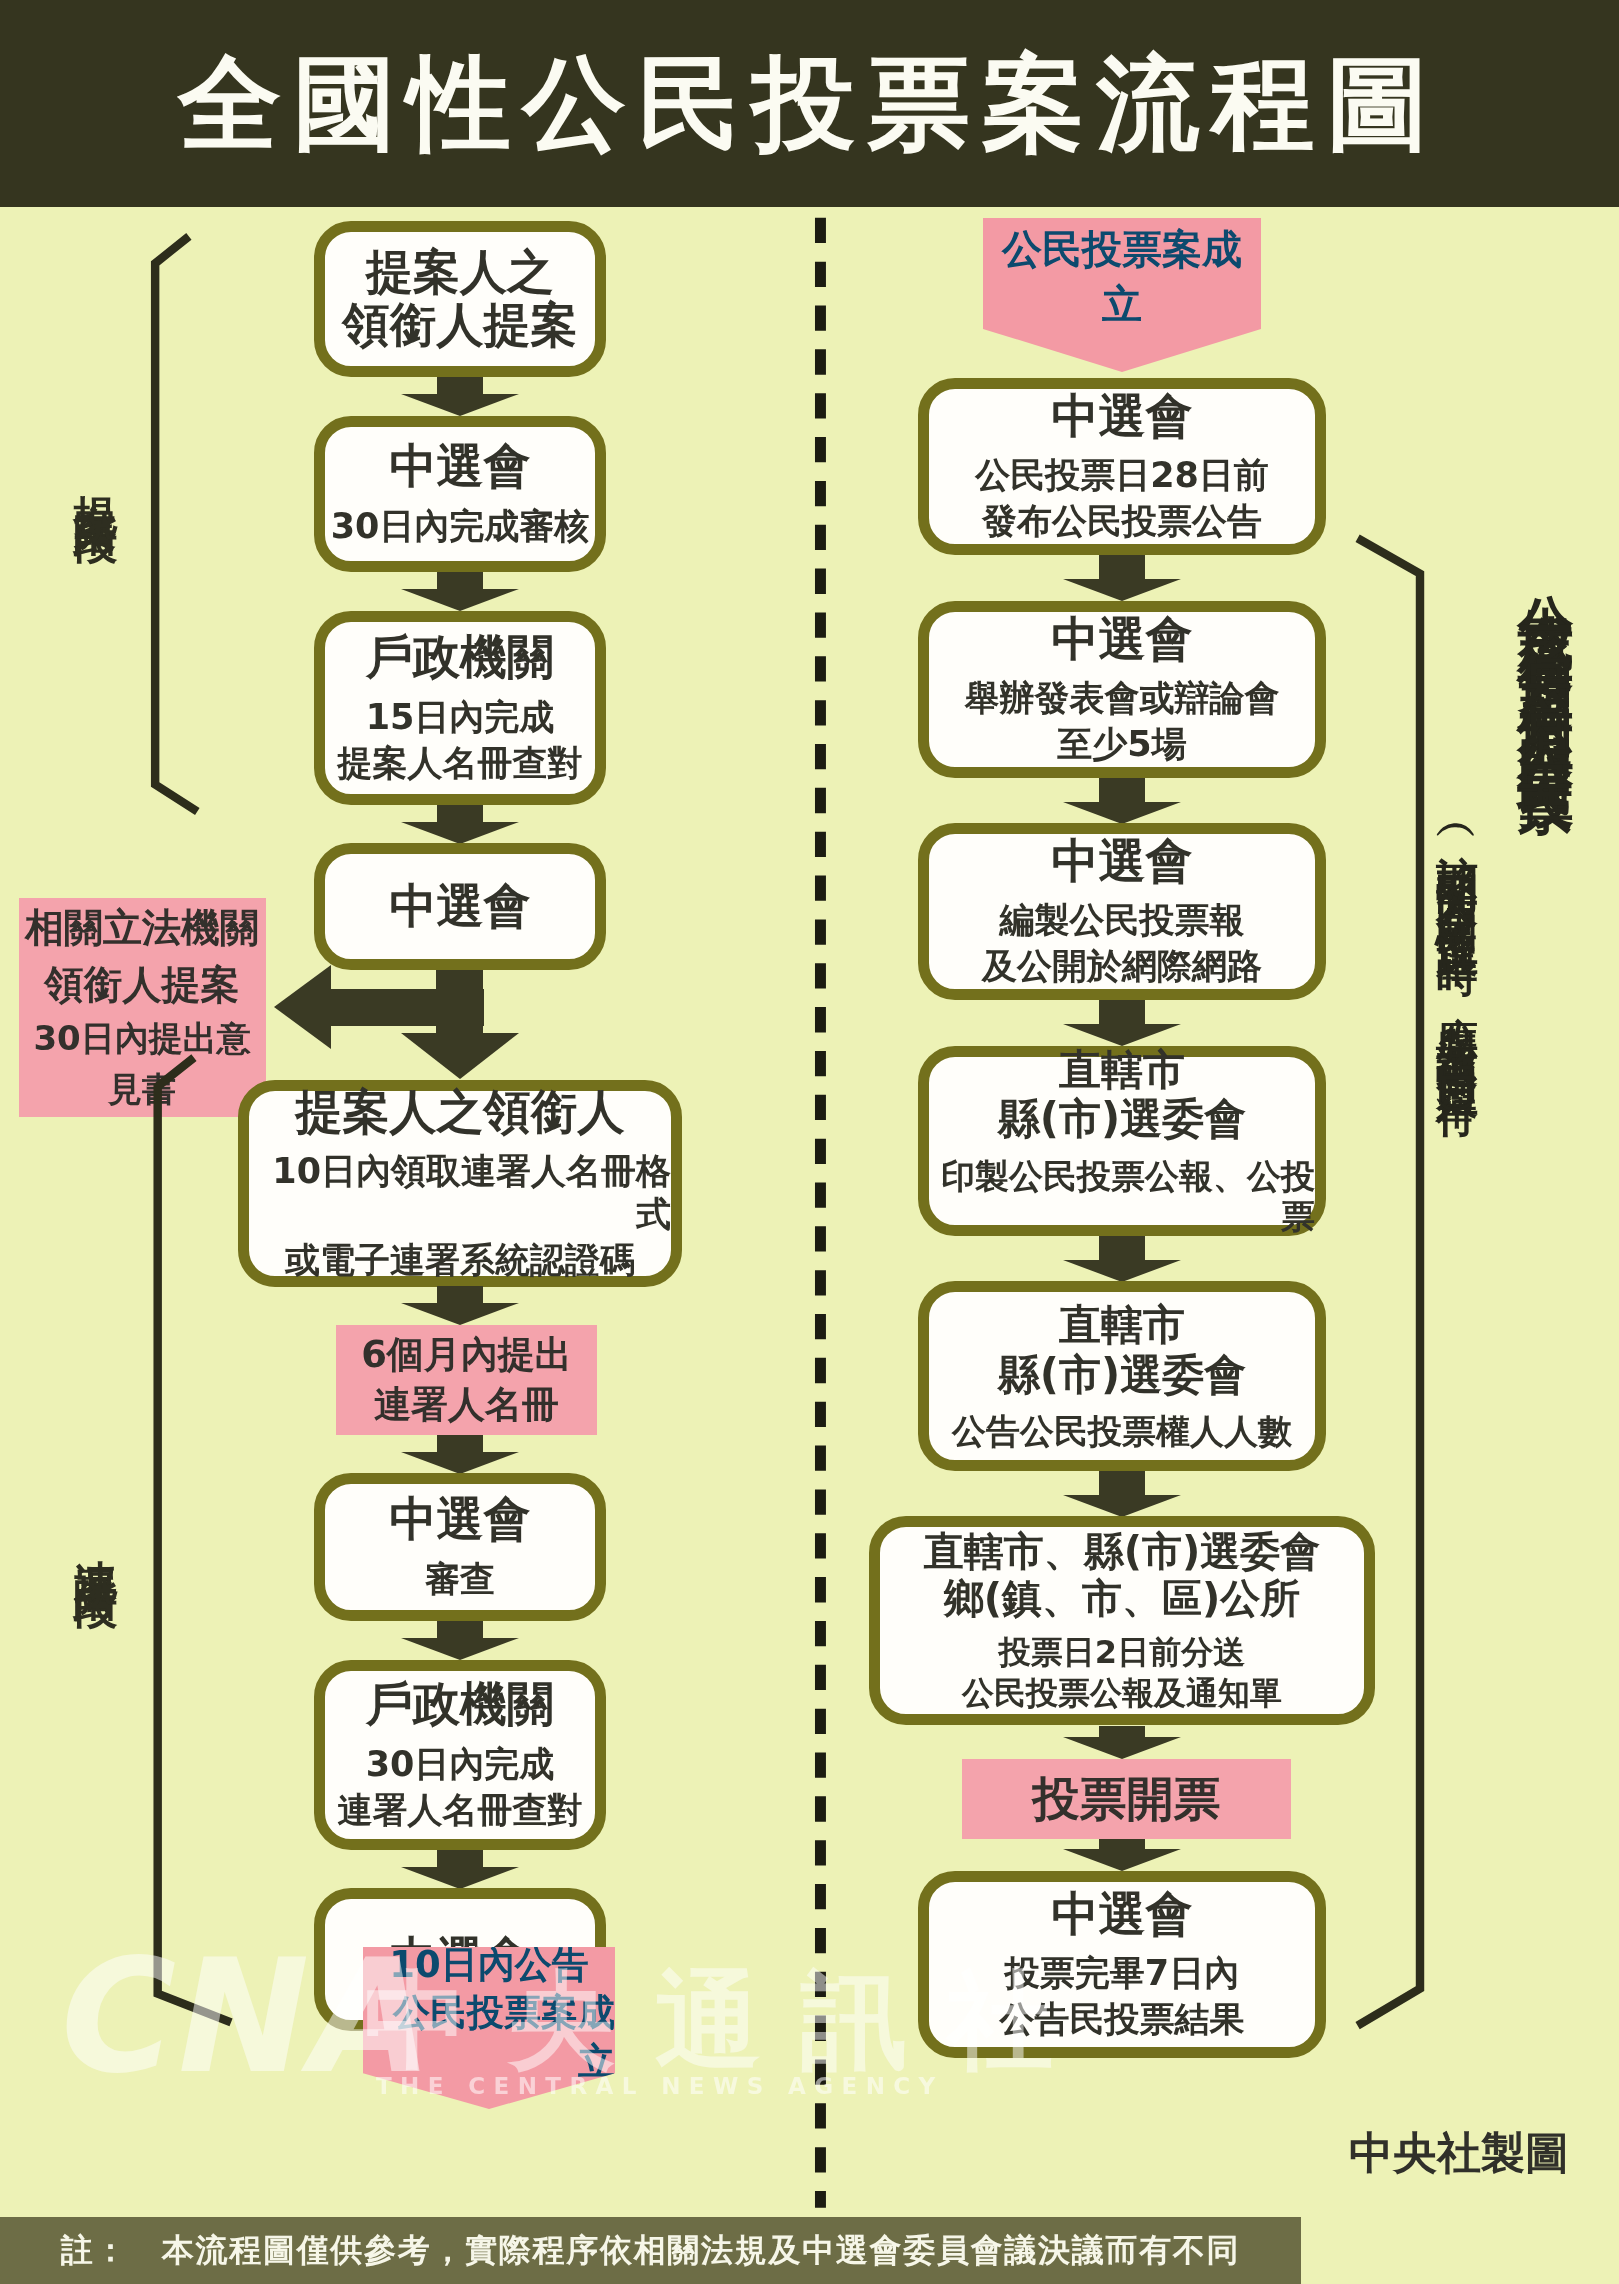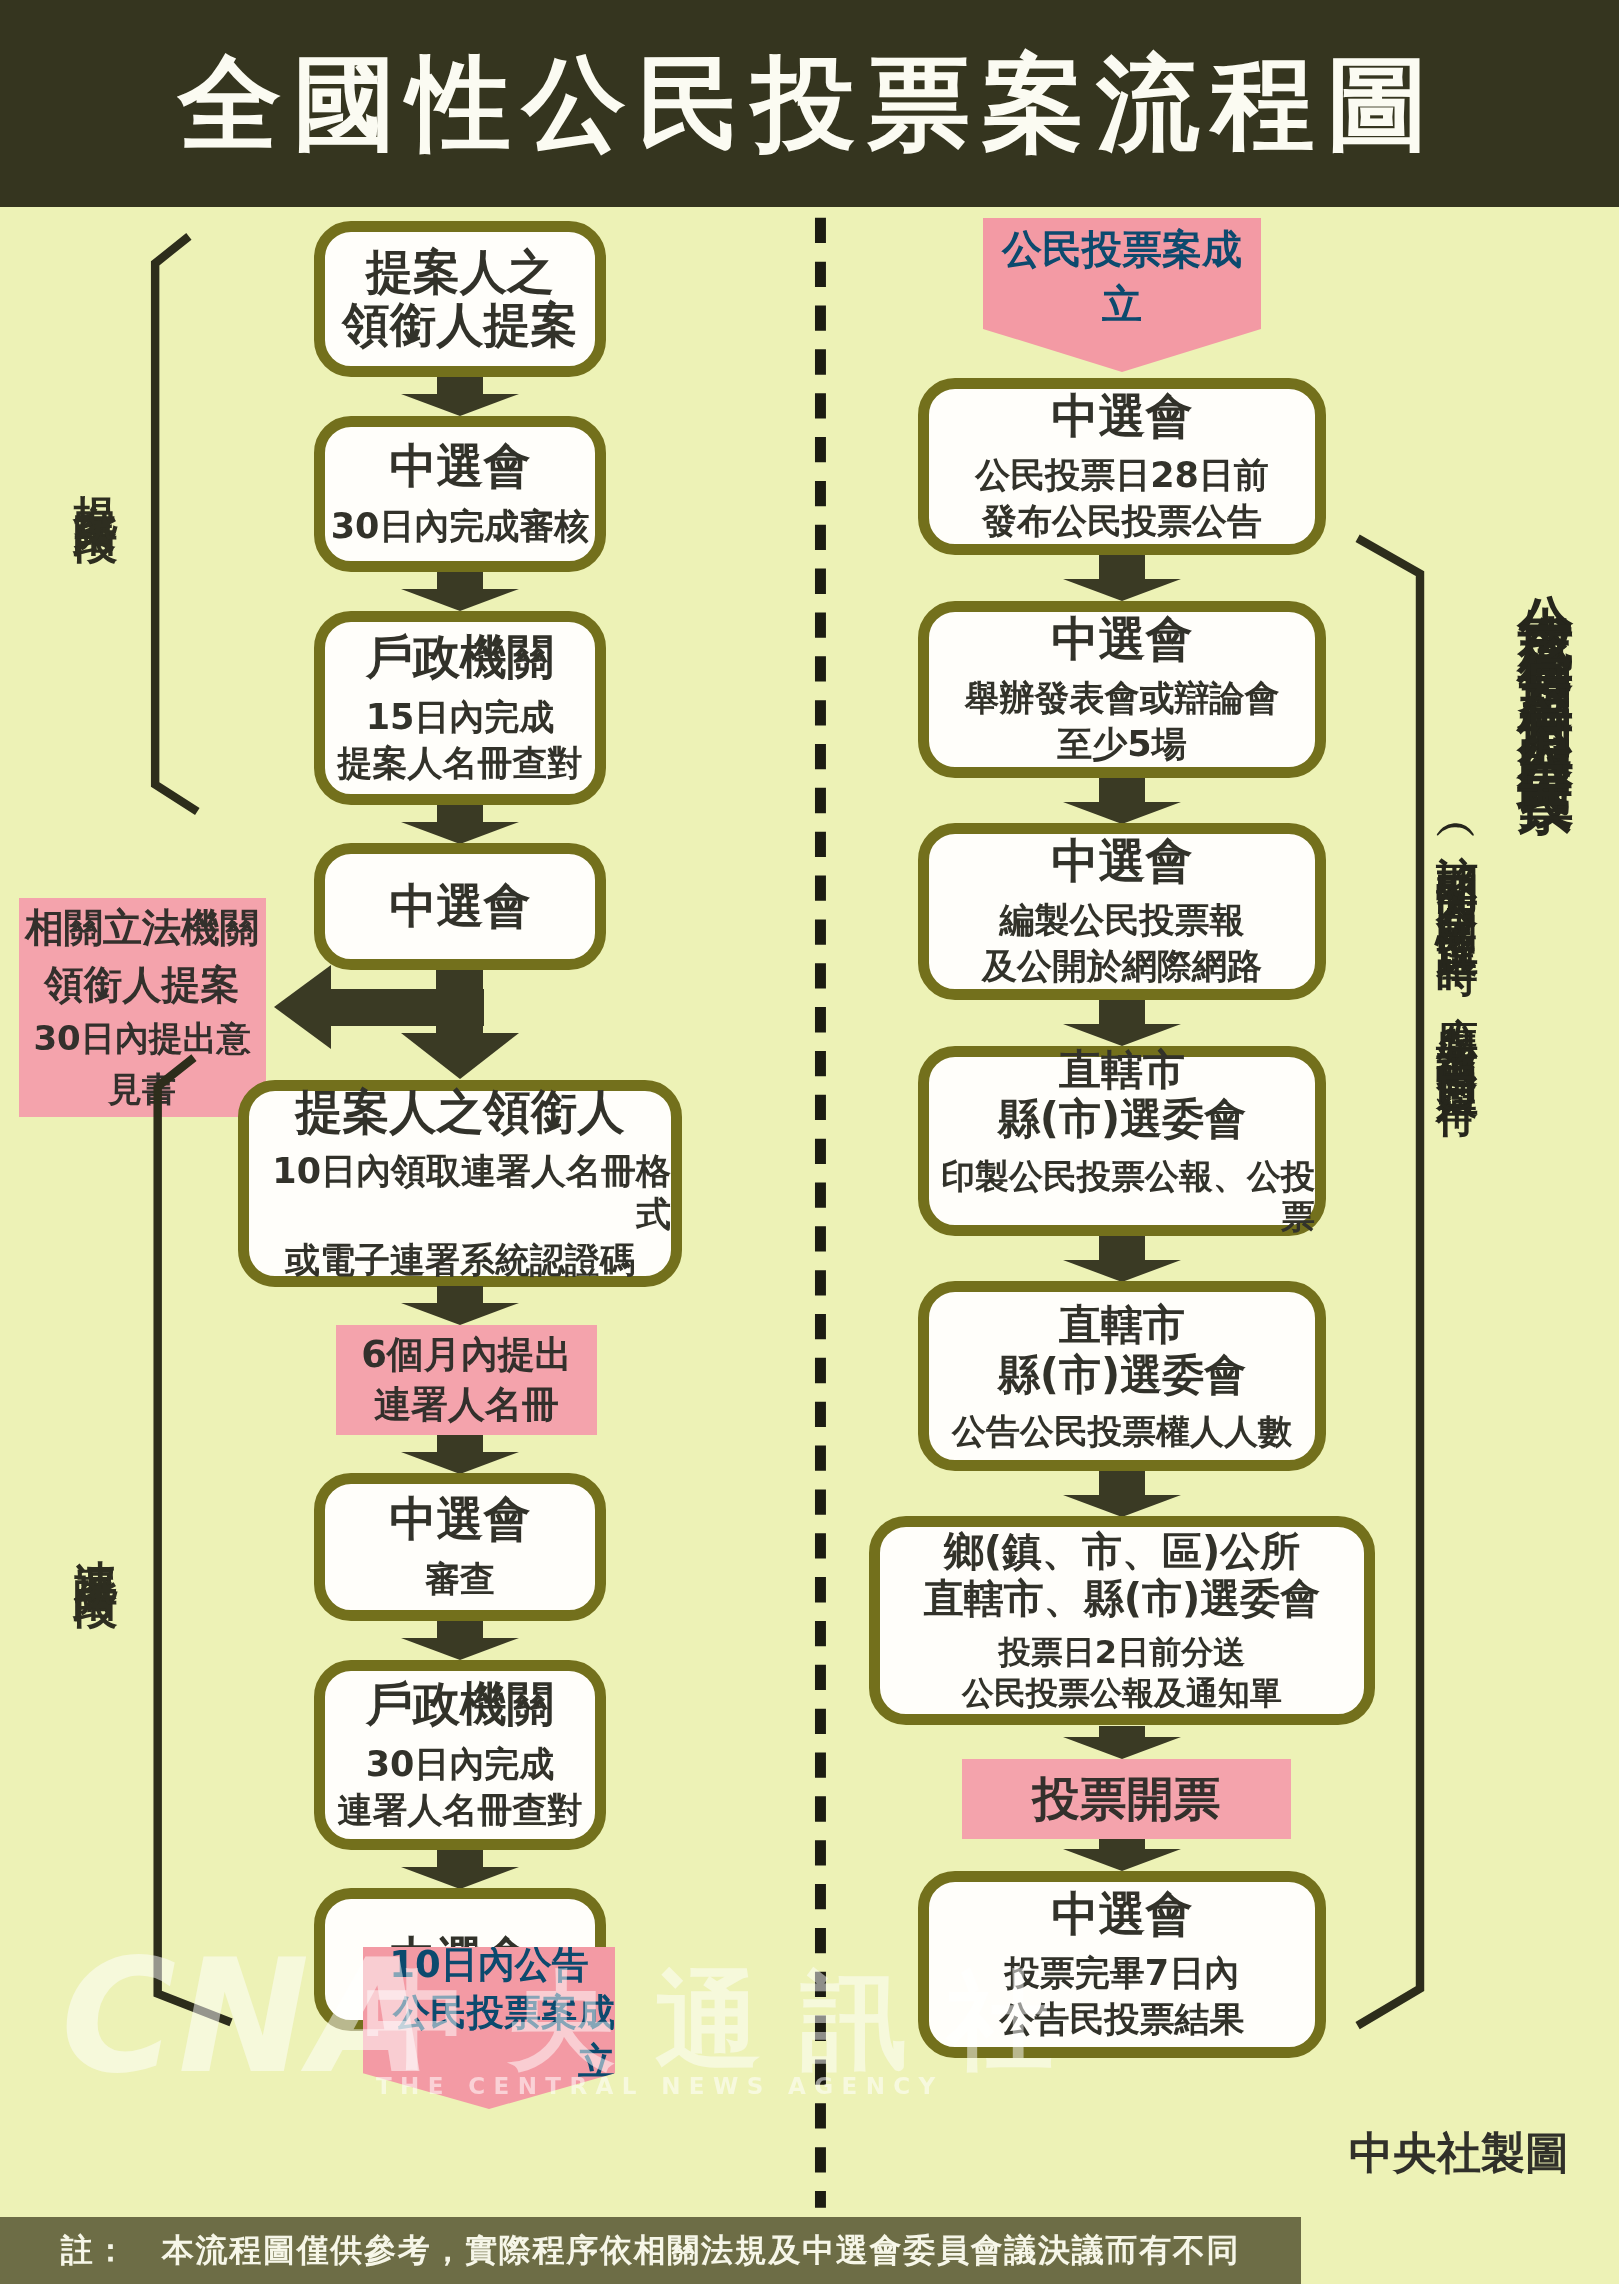--- a/index.html
+++ b/index.html
@@ -231,22 +231,22 @@
     <div class="t1s">直轄市</div>
     <div class="t1s">縣(市)選委會</div>
     <div class="t2s" style="font-size:34px;margin-top:11.8px;">公告公民投票權人人數</div>
   </div>
   <div class="adown" style="left:1063px;top:1471px;height:46px;">
       <div class="shaft"></div>
       <div class="head"></div>
     </div>
 
   <div class="fbox" style="left:869px;top:1516px;width:506px;height:209px;">
+    <div class="t1s" style="font-size:40px;">直轄市、縣(市)選委會</div>
     <div class="t1s" style="font-size:40px;">鄉(鎮、市、區)公所</div>
-    <div class="t1s" style="font-size:40px;">直轄市、縣(市)選委會</div>
     <div class="t2s">投票日2日前分送</div>
     <div class="t2s">公民投票公報及通知單</div>
   </div>
   <div class="adown" style="left:1063px;top:1726px;height:33px;">
       <div class="shaft"></div>
       <div class="head"></div>
     </div>
 
   <div class="pinkbox" style="left:962px;top:1759px;width:329px;height:80px;">
     <div style="font-size:47px;">投票開票</div>

